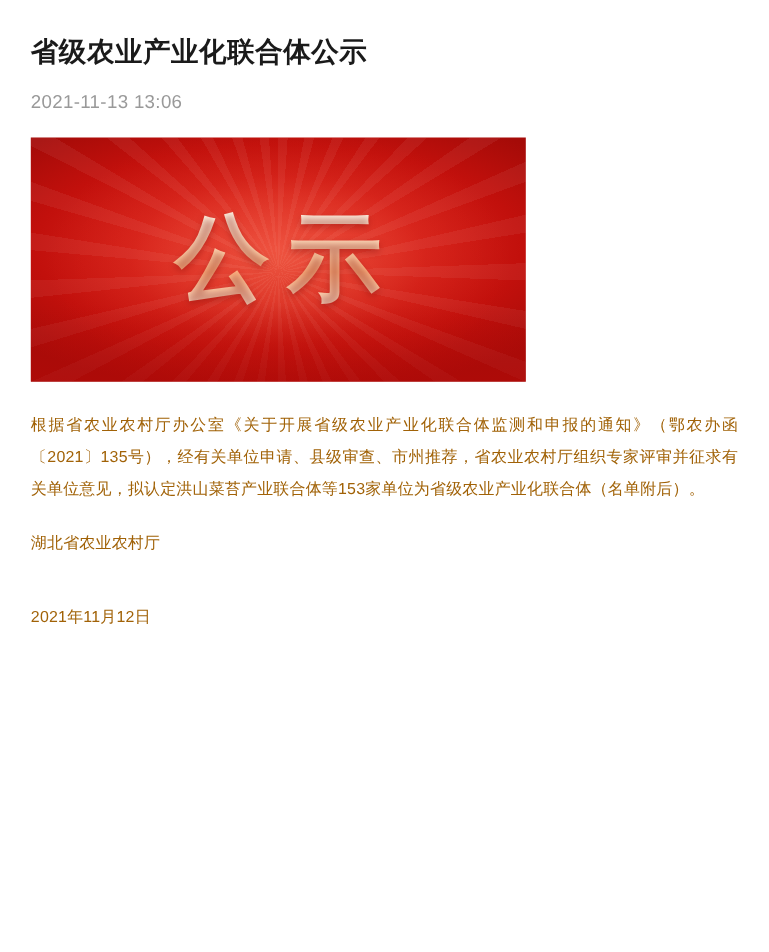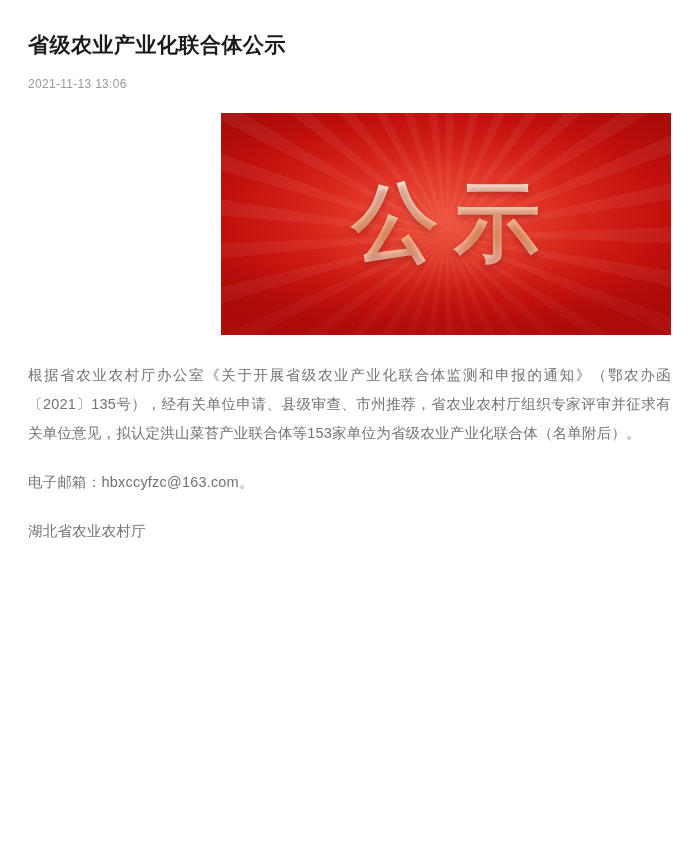--- a/index.html
+++ b/index.html
@@ -15,36 +15,36 @@
     overflow: hidden;
   }
   .page {
     width: 699px;
     min-height: 865px;
     box-sizing: border-box;
     padding: 30px 28px 20px 28px;
     background: #ffffff;
   }
   .article-title {
-    font-size: 21px;
+    font-size: 25px;
     font-weight: bold;
     color: #1a1a1a;
     line-height: 1.4;
     margin: 0 0 18px 0;
     letter-spacing: 0.5px;
   }
   .article-meta {
-    font-size: 12px;
+    font-size: 17px;
     color: #999999;
     margin: 0 0 22px 0;
     letter-spacing: 0.3px;
   }
   .figure-wrap {
     display: flex;
-    justify-content: flex-end;
+    justify-content: flex-start;
     margin: 0 0 26px 0;
   }
   .banner {
     width: 450px;
     height: 222px;
     position: relative;
     overflow: hidden;
     background:
       radial-gradient(ellipse 70% 60% at 50% 45%, #e8312a 0%, #d8231c 35%, #c2100c 70%, #a50b08 100%);
   }
@@ -87,21 +87,21 @@
     background: linear-gradient(to bottom, #fff2e4 0%, #ffd0a8 45%, #ffb582 65%, #ffe3cb 100%);
     -webkit-background-clip: text;
     background-clip: text;
     -webkit-text-fill-color: transparent;
     text-shadow: 0 3px 6px rgba(120,8,6,0.35);
     font-family: "DejaVu Sans", "Liberation Sans", sans-serif;
   }
   .body-p {
     font-size: 14.5px;
     line-height: 2.0;
-    color: #737373;
+    color: #a16207;
     margin: 0 0 20px 0;
     text-align: justify;
     letter-spacing: 0.2px;
   }
   .sig {
     margin-bottom: 38px;
   }
 </style>
 </head>
 <body>
@@ -117,19 +117,19 @@
       <div class="rays"></div>
       <div class="glow"></div>
       <div class="lowglow"></div>
       <div class="banner-text">公示</div>
     </div>
   </div>
 
   <p class="body-p">根据省农业农村厅办公室《关于开展省级农业产业化联合体监测和申报的通知》（鄂农办函〔2021〕135号），经有关单位申请、县级审查、市州推荐，省农业农村厅组织专家评审并征求有关单位意见，拟认定洪山菜苔产业联合体等153家单位为省级农业产业化联合体（名单附后）。</p>
 
 
-  <p class="body-p">电子邮箱：hbxccyfzc@163.com。</p>
 
 
   <p class="body-p sig">湖北省农业农村厅</p>
 
+  <p class="body-p">2021年11月12日</p>
 
 </div>
 
 </body></html>

